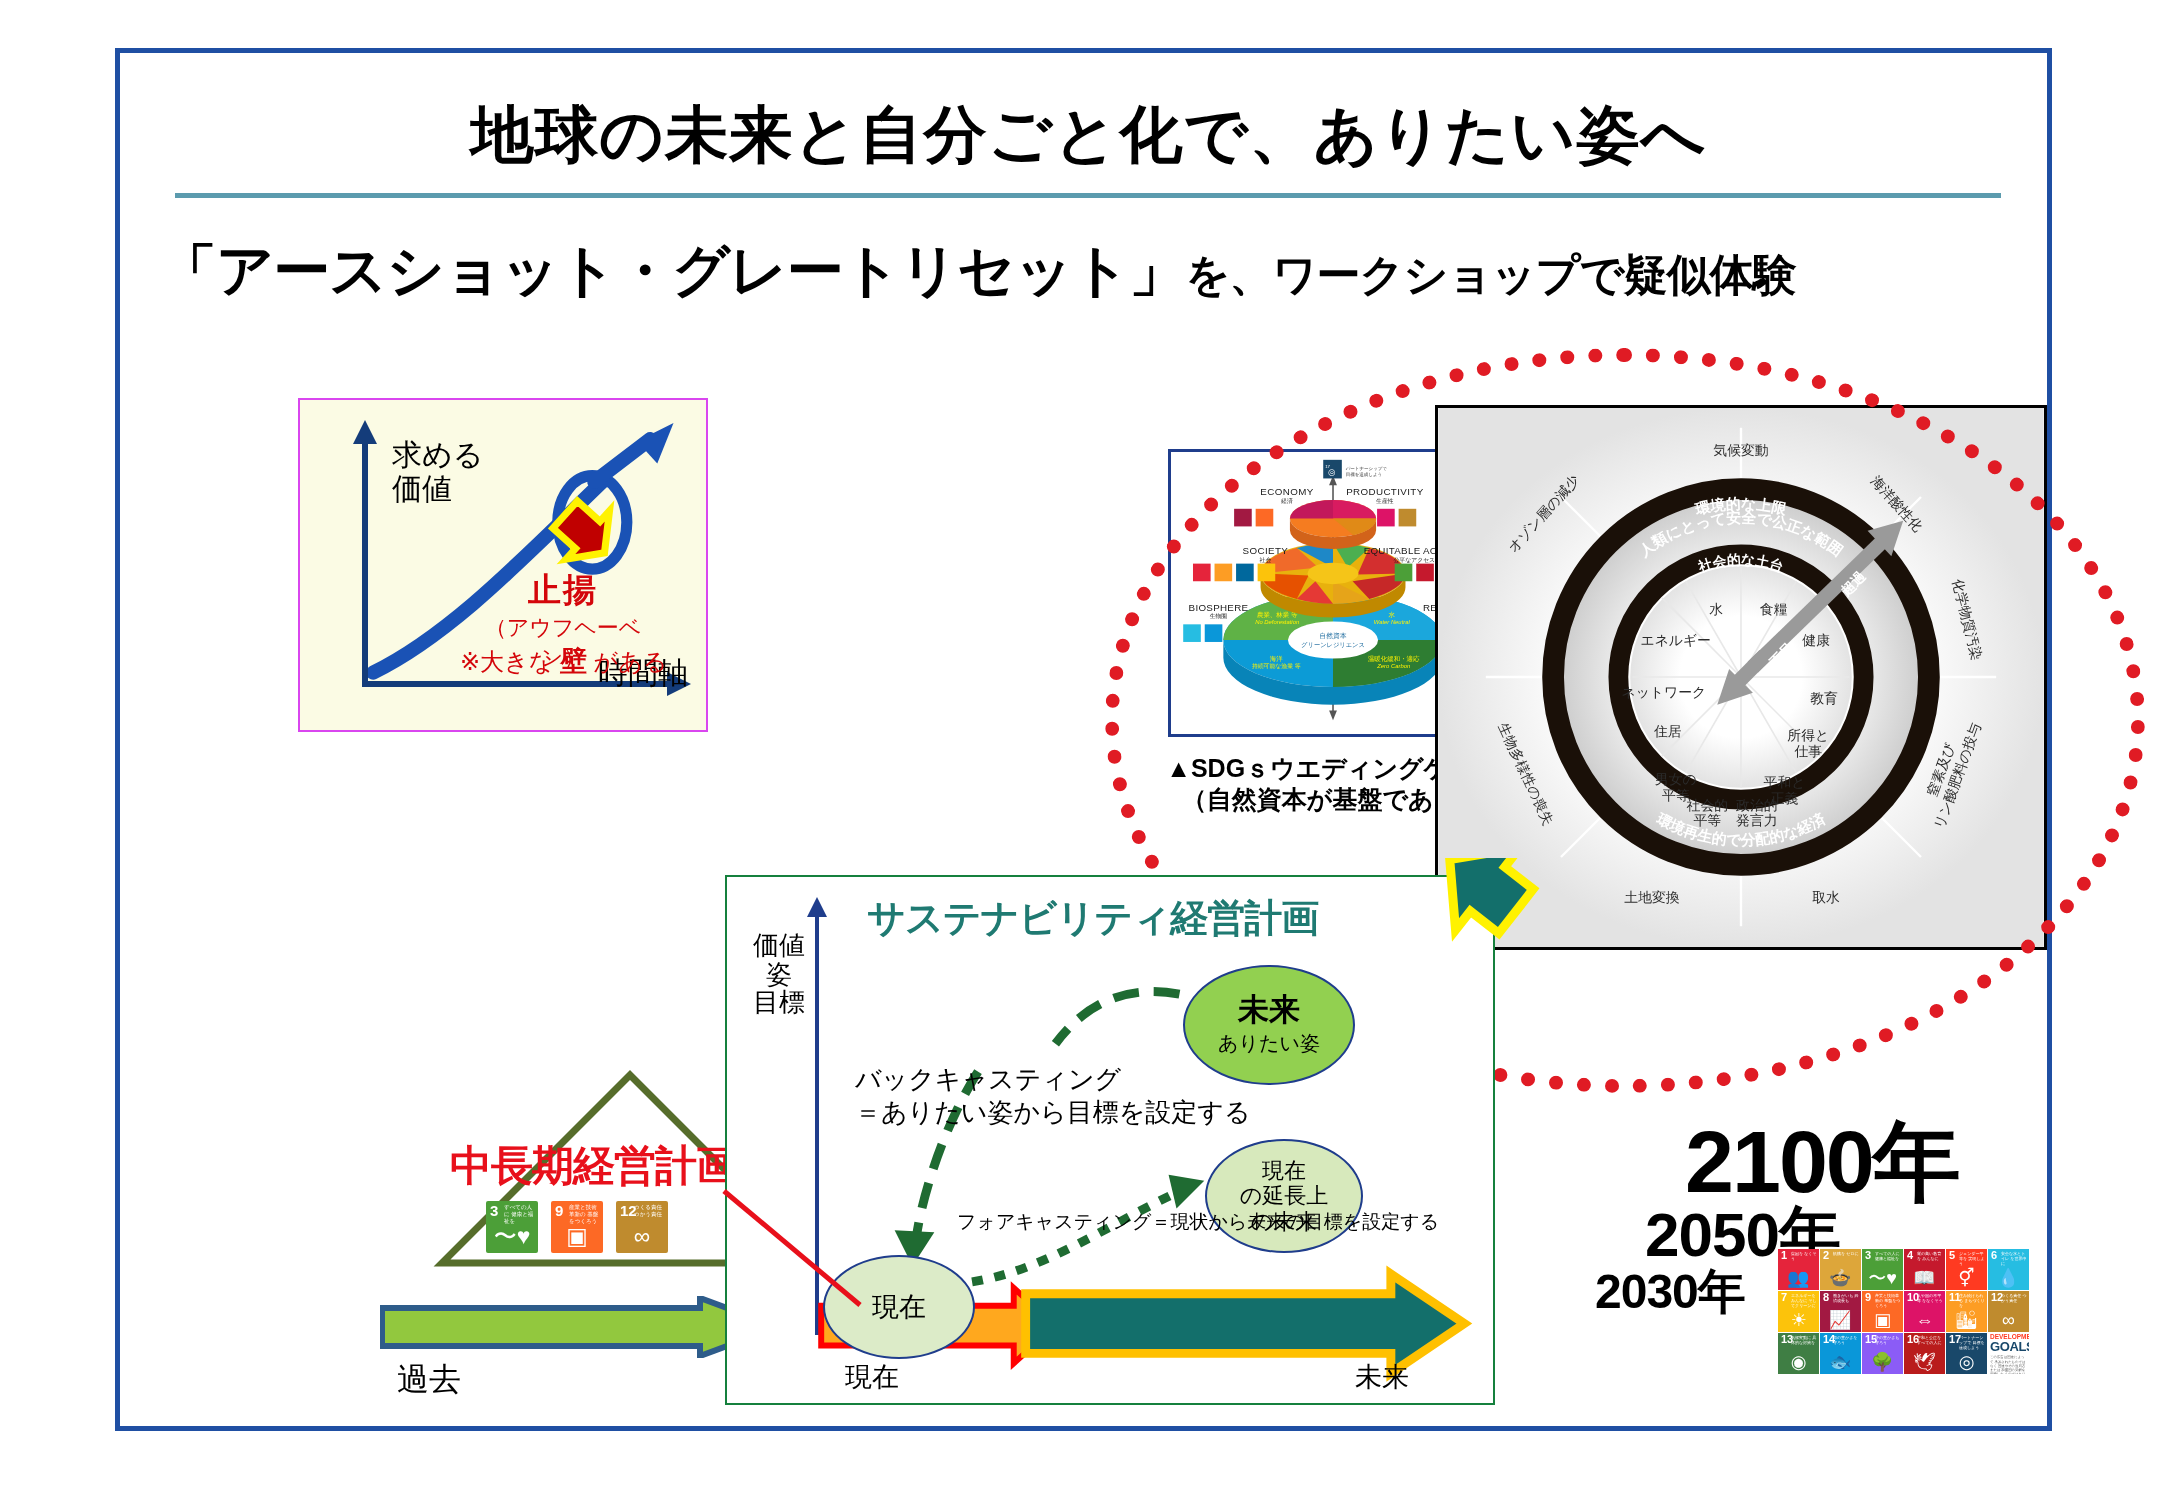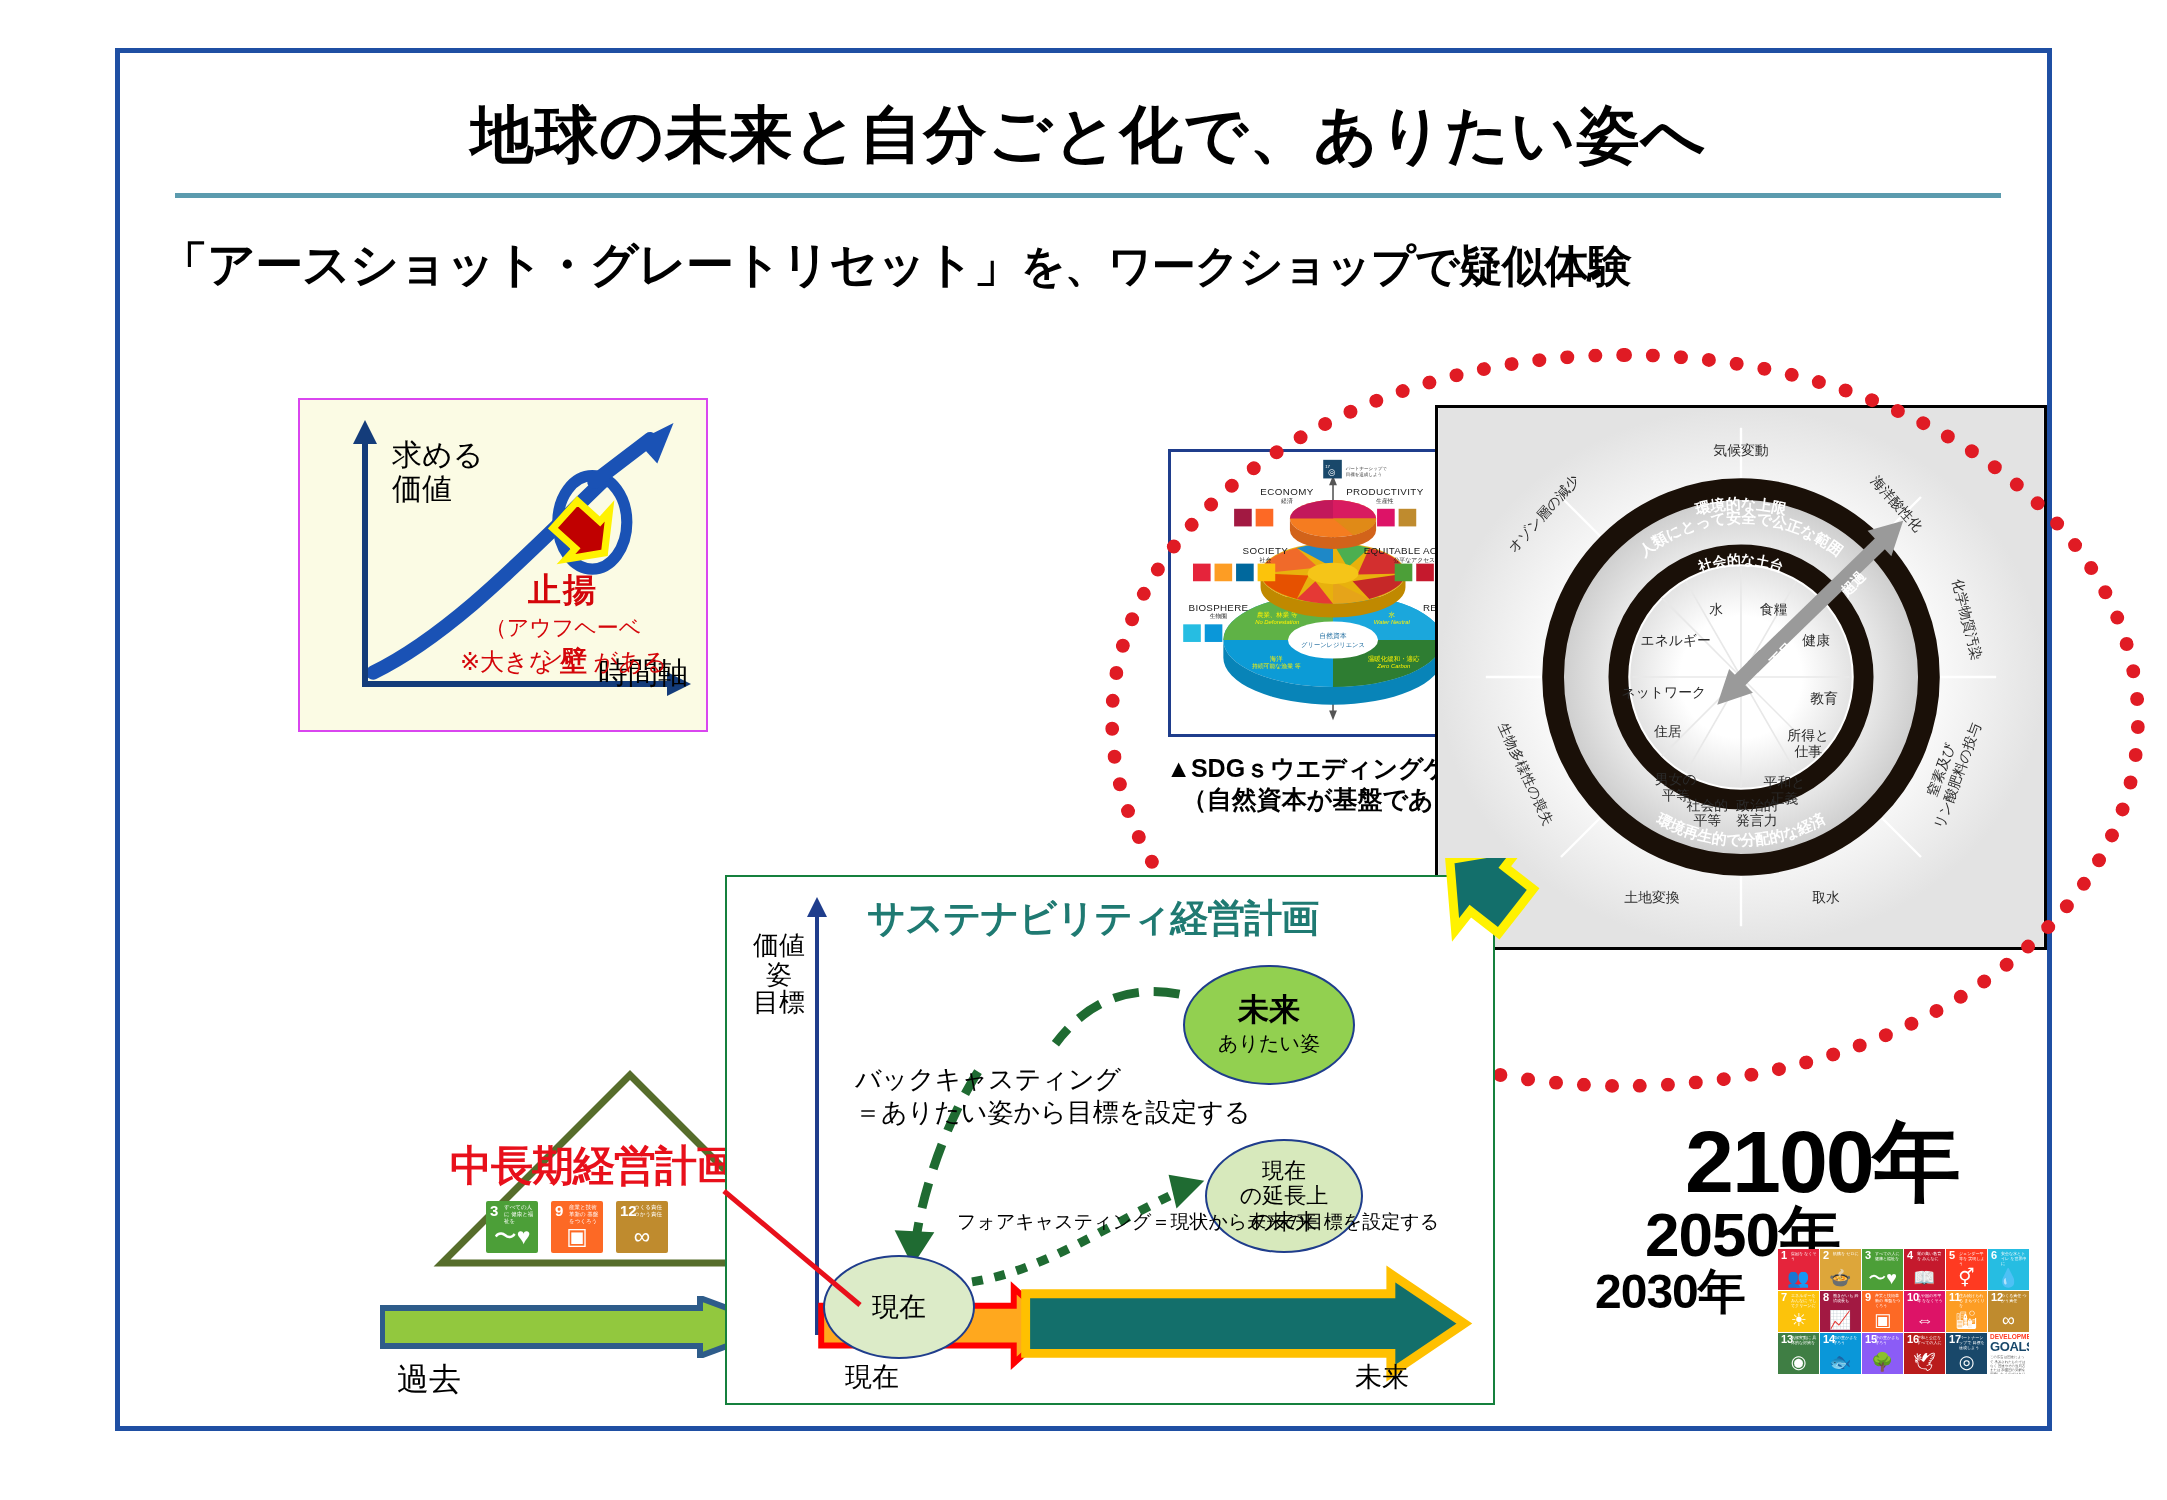--- a/index.html
+++ b/index.html
@@ -11,21 +11,21 @@
 
   
   .slide-title{position:absolute;left:0;top:40px;width:1937px;text-align:center;
       font-size:62px;font-weight:bold;color:#000;letter-spacing:1px;
       transform:scaleX(1.02);}
   .title-rule{position:absolute;left:55px;top:140px;width:1826px;height:5px;
       background:#5B9BAE;}
 
   .subtitle{position:absolute;left:40px;top:180px;width:1900px;
       font-size:0;white-space:nowrap;}
-  .sub-a{font-size:48px;font-weight:bold;color:#000;letter-spacing:-1px;
+  .sub-a{font-size:57px;font-weight:bold;color:#000;letter-spacing:-1px;
       font-family:"Liberation Sans",sans-serif;}
   .sub-b{font-size:44px;font-weight:bold;color:#000;letter-spacing:-1px;}
 
   
   .panelA{position:absolute;left:178px;top:345px;width:410px;height:334px;
       background:#FBFBE4;border:2px solid #d946ef;box-sizing:border-box;}
   .axisY{position:absolute;left:62px;top:42px;width:6px;height:245px;background:#143C7A;}
   .axisY:after{content:"";position:absolute;left:-9px;top:-22px;border-left:12px solid transparent;
       border-right:12px solid transparent;border-bottom:24px solid #143C7A;}
   .axisX{position:absolute;left:62px;top:281px;width:305px;height:6px;background:#143C7A;}

